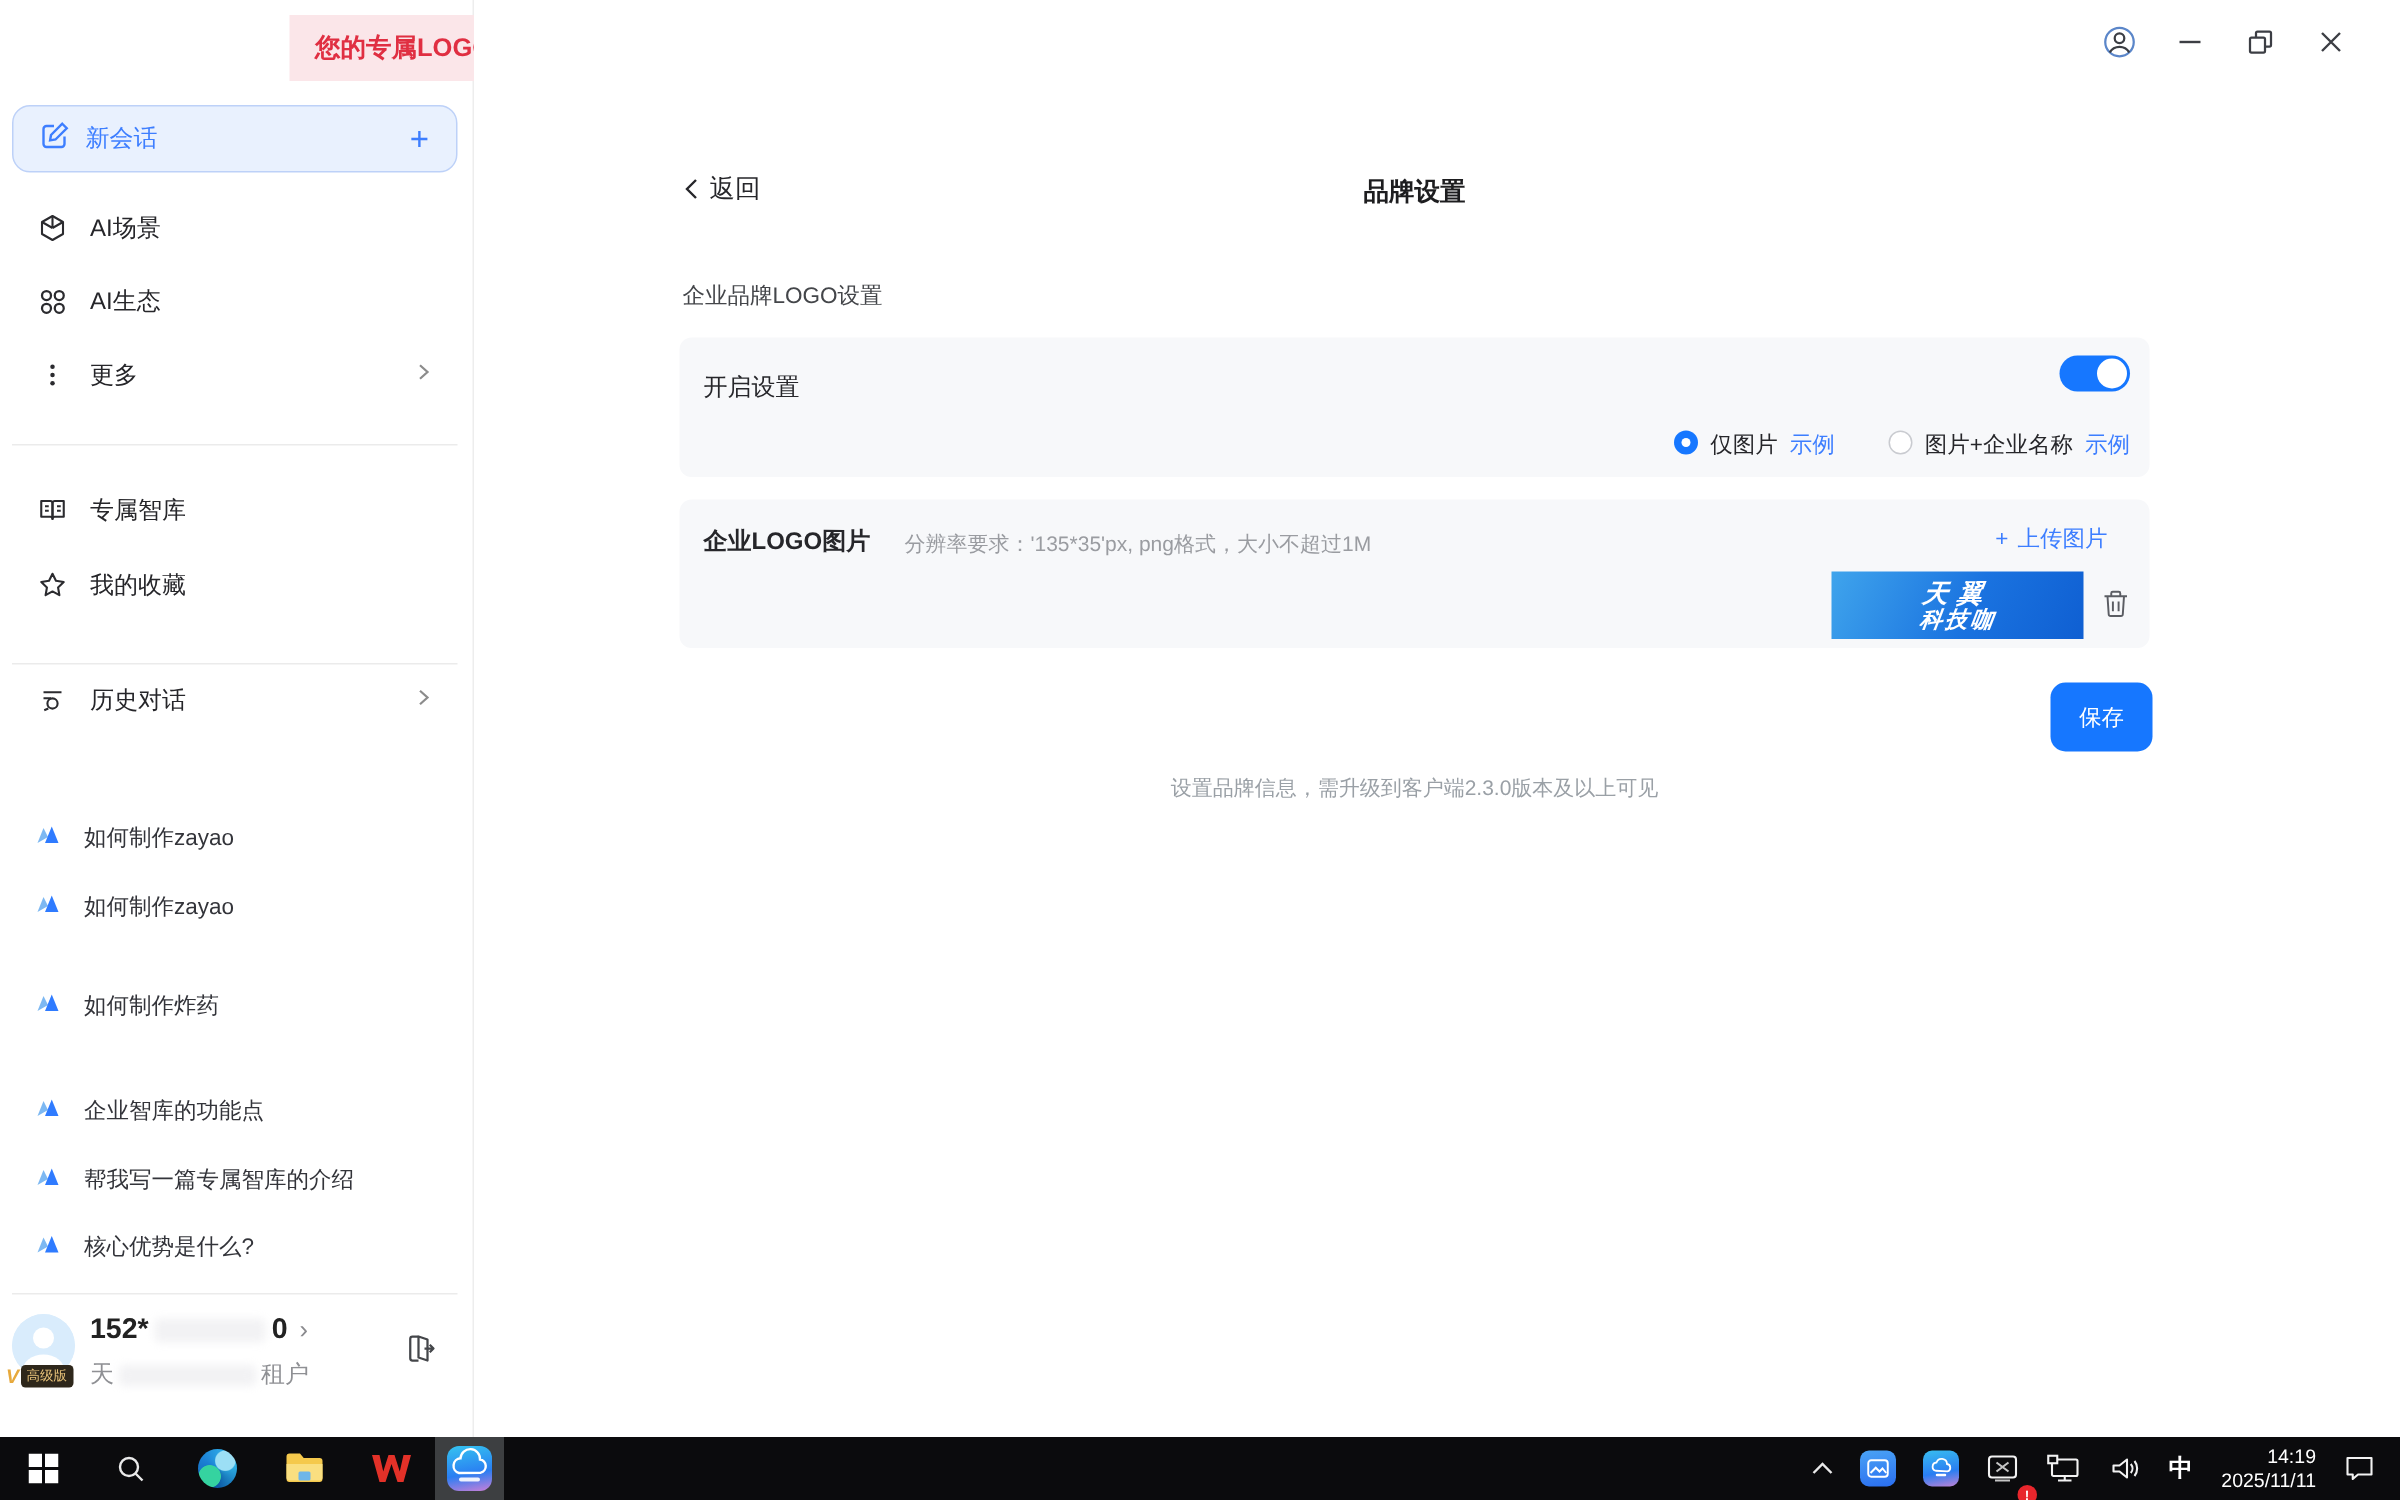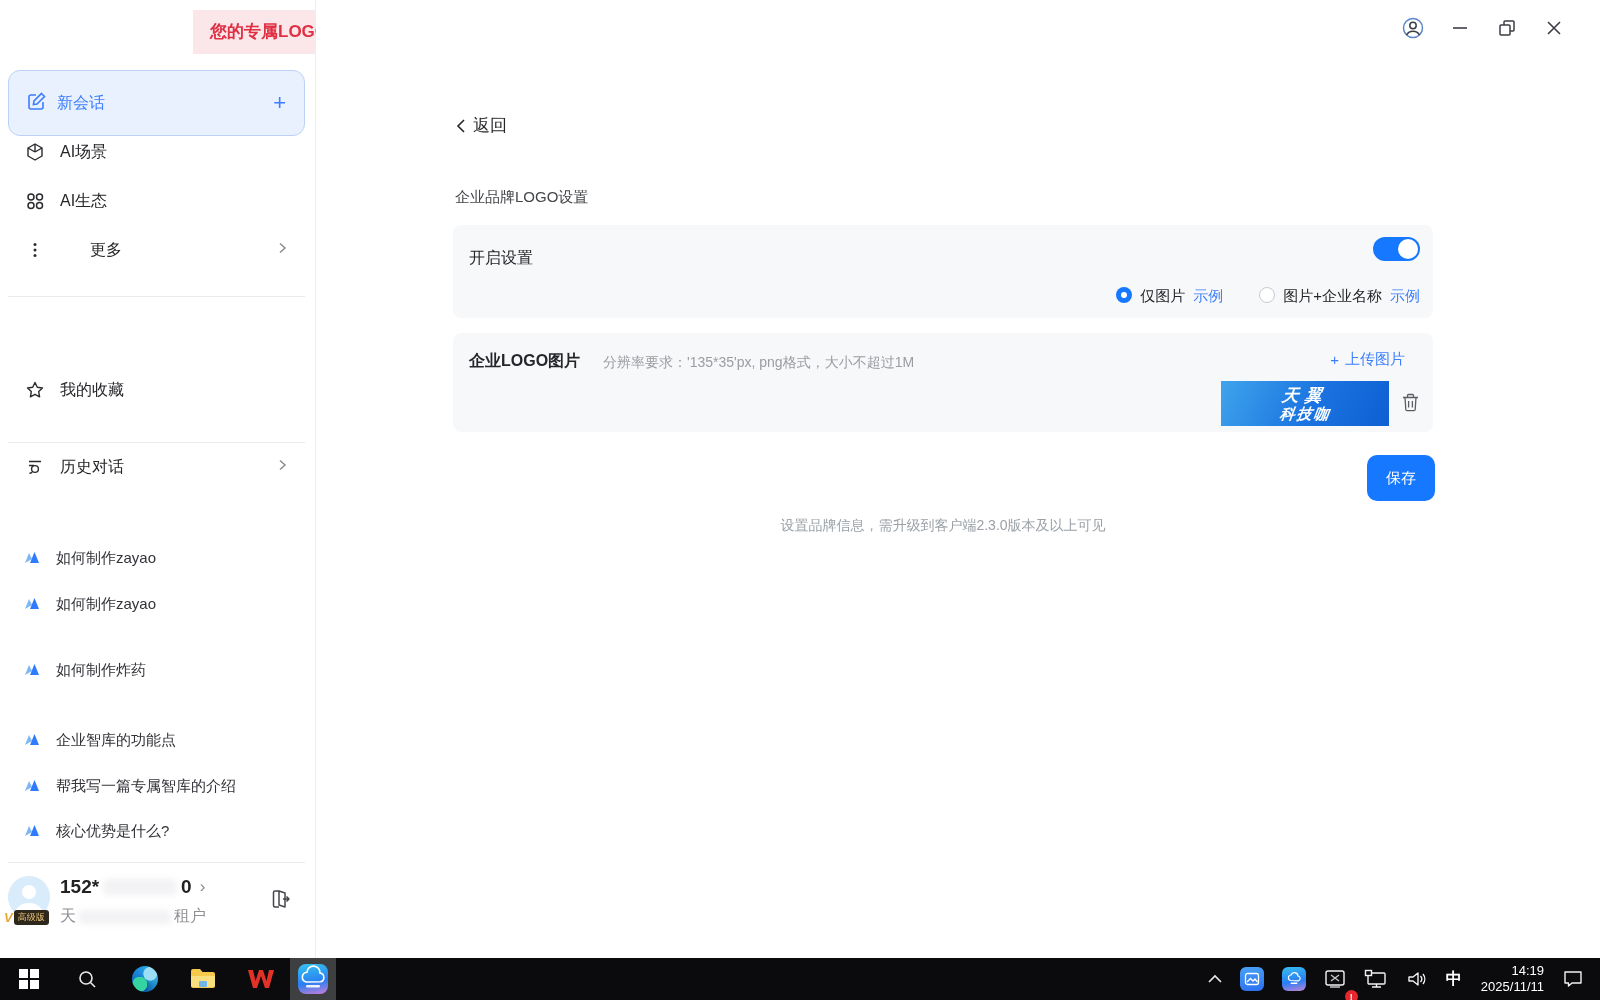--- a/index.html
+++ b/index.html
@@ -10,21 +10,21 @@
   
   .sidebar { position:absolute; left:0; top:0; width:316px; height:958px; background:#fff; border-right:1px solid #ededed; }
   .logo-ring { position:absolute; left:5px; top:5px; width:176px; height:58px; border:7px solid #d5213d; border-radius:32px; display:flex; align-items:center; padding-left:5px; background:#fff; }
   .app-logo { width:42px; height:42px; border-radius:10px; background:linear-gradient(160deg,#3a8bff,#1f6bf5); position:relative; flex:0 0 42px; }
   .app-logo svg { position:absolute; left:4px; top:5px; }
   .brand-text { margin-left:8px; line-height:1.1; }
   .brand-title { font-size:20px; font-weight:bold; color:#1d1d1f; letter-spacing:5px; white-space:nowrap; }
   .brand-sub { font-size:11px; color:#9aa0a6; letter-spacing:2.5px; margin-top:3px; white-space:nowrap; }
   .logo-badge { position:absolute; left:193px; top:10px; height:44px; line-height:44px; padding:0 17px; background:#fbe6e9; color:#e02f42; font-size:17px; font-weight:bold; white-space:nowrap; }
 
-  .new-chat { position:absolute; left:8px; top:70px; width:297px; height:66px; background:#e9f1fe; border:1px solid #bdd1f8; border-radius:12px; display:flex; align-items:center; padding:0 18px; cursor:pointer; }
+  .new-chat { position:absolute; left:8px; top:70px; width:297px; height:45px; background:#e9f1fe; border:1px solid #bdd1f8; border-radius:12px; display:flex; align-items:center; padding:0 18px; cursor:pointer; }
   .new-chat .nc-label { color:#3d7eff; font-size:16px; margin-left:10px; }
   .new-chat .nc-plus { margin-left:auto; color:#3d7eff; font-size:22px; font-weight:400; }
 
   .nav-item { position:absolute; left:8px; width:297px; height:40px; display:flex; align-items:center; padding:0 16px; cursor:pointer; color:#26262a; font-size:16px; border-radius:8px; }
   .nav-item .ni-icon { width:22px; display:flex; justify-content:center; margin-right:14px; flex:0 0 22px; }
   .nav-item .ni-chevron { margin-left:auto; color:#8c8c8c; }
   .divider { position:absolute; left:8px; width:297px; height:1px; background:#ebebeb; }
 
   .hist-item { position:absolute; left:8px; width:300px; height:36px; display:flex; align-items:center; padding:0 16px; cursor:pointer; color:#33343a; font-size:15px; white-space:nowrap; overflow:hidden; }
   .hist-item .hi-icon { width:18px; margin-right:14px; flex:0 0 18px; }
@@ -125,38 +125,48 @@
         <svg width="20" height="20" viewBox="0 0 20 20" fill="none" stroke="#2b2b2f" stroke-width="1.5">
           <circle cx="6" cy="6" r="3"></circle>
             <circle cx="14.5" cy="6" r="3"></circle>
             <circle cx="6" cy="14.5" r="3"></circle>
             <circle cx="14.5" cy="14.5" r="3"></circle>
         </svg>
       </span>
       <span>AI生态</span>
     </div>
 
-    <div class="nav-item" style="top:230px;gap:30px;">
+    <div class="nav-item" style="top:230px;">
       <span class="ni-icon">
         <svg width="20" height="20" viewBox="0 0 20 20" fill="#2b2b2f">
           <circle cx="10" cy="4.5" r="1.5"></circle>
             <circle cx="10" cy="10" r="1.5"></circle>
             <circle cx="10" cy="15.5" r="1.5"></circle>
         </svg>
       </span>
       <span>更多</span>
       <span class="ni-chevron">
         <svg width="14" height="14" viewBox="0 0 14 14" fill="none" stroke="#8c8c8c" stroke-width="1.5">
             <path d="M5 2.5 10 7 5 11.5"></path>
           </svg>
       </span>
     </div>
 
     <div class="divider" style="top:296px;"></div>
 
+    <div class="nav-item" style="top:320px;">
+      <span class="ni-icon">
+        <svg width="20" height="20" viewBox="0 0 20 20" fill="none" stroke="#2b2b2f" stroke-width="1.4" stroke-linejoin="round">
+          <path d="M2.5 4 h6 a1.5 1.5 0 0 1 1.5 1.5 V16 a1.5 1.5 0 0 0-1.5-1.5 h-6z"></path>
+          <path d="M17.5 4 h-6 a1.5 1.5 0 0 0-1.5 1.5 V16 a1.5 1.5 0 0 1 1.5-1.5 h6z"></path>
+          <path d="M5 7.5 h2.5 M13 7.5 h2.5 M5 10.5 h2.5 M13 10.5 h2.5"></path>
+        </svg>
+      </span>
+      <span>专属智库</span>
+    </div>
 
     <div class="nav-item" style="top:370px;">
       <span class="ni-icon">
         <svg width="20" height="20" viewBox="0 0 20 20" fill="none" stroke="#2b2b2f" stroke-width="1.4" stroke-linejoin="round">
           <path d="M10 2.5 12.3 7.2 17.5 8 13.7 11.6 14.6 16.8 10 14.3 5.4 16.8 6.3 11.6 2.5 8 7.7 7.2z"></path>
         </svg>
       </span>
       <span>我的收藏</span>
     </div>
 
@@ -284,20 +294,21 @@
       </div>
     </div>
 
     <div class="back-row">
       <svg width="12" height="16" viewBox="0 0 12 16" fill="none" stroke="#26262a" stroke-width="1.6">
           <path d="M9 2 3 8 9 14"></path>
         </svg>
       <span>返回</span>
     </div>
 
+    <div class="page-title">品牌设置</div>
     <div class="section-label">企业品牌LOGO设置</div>
 
     <div class="card card1">
       <div class="row-label">开启设置</div>
       <div class="toggle">
           <div class="knob"></div>
         </div>
       <div class="radio-row">
         <span class="radio on"></span>
         <span>仅图片</span>

